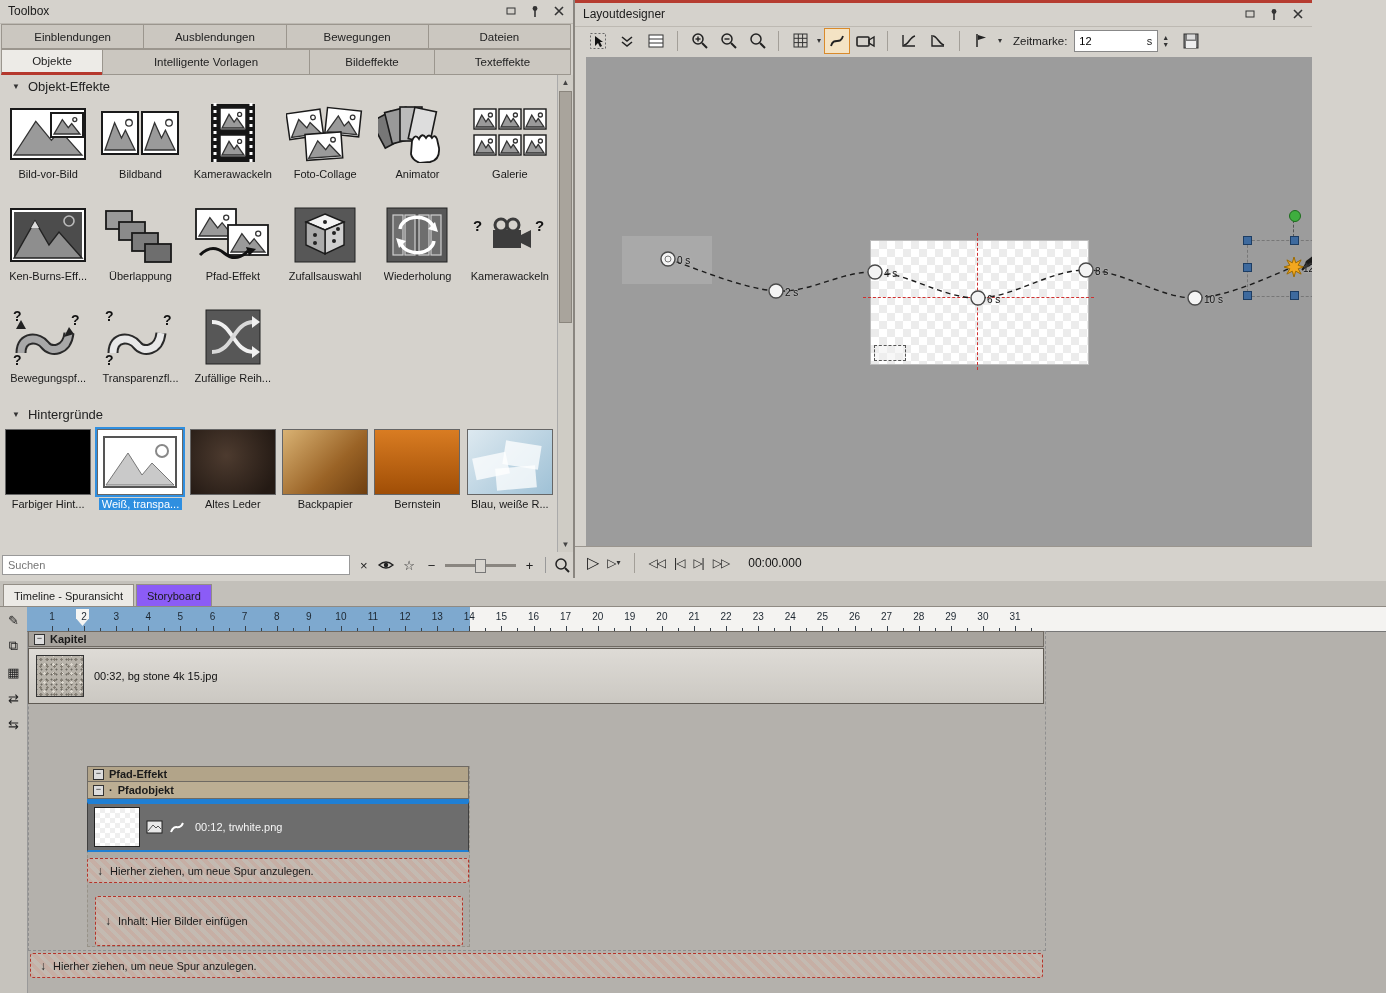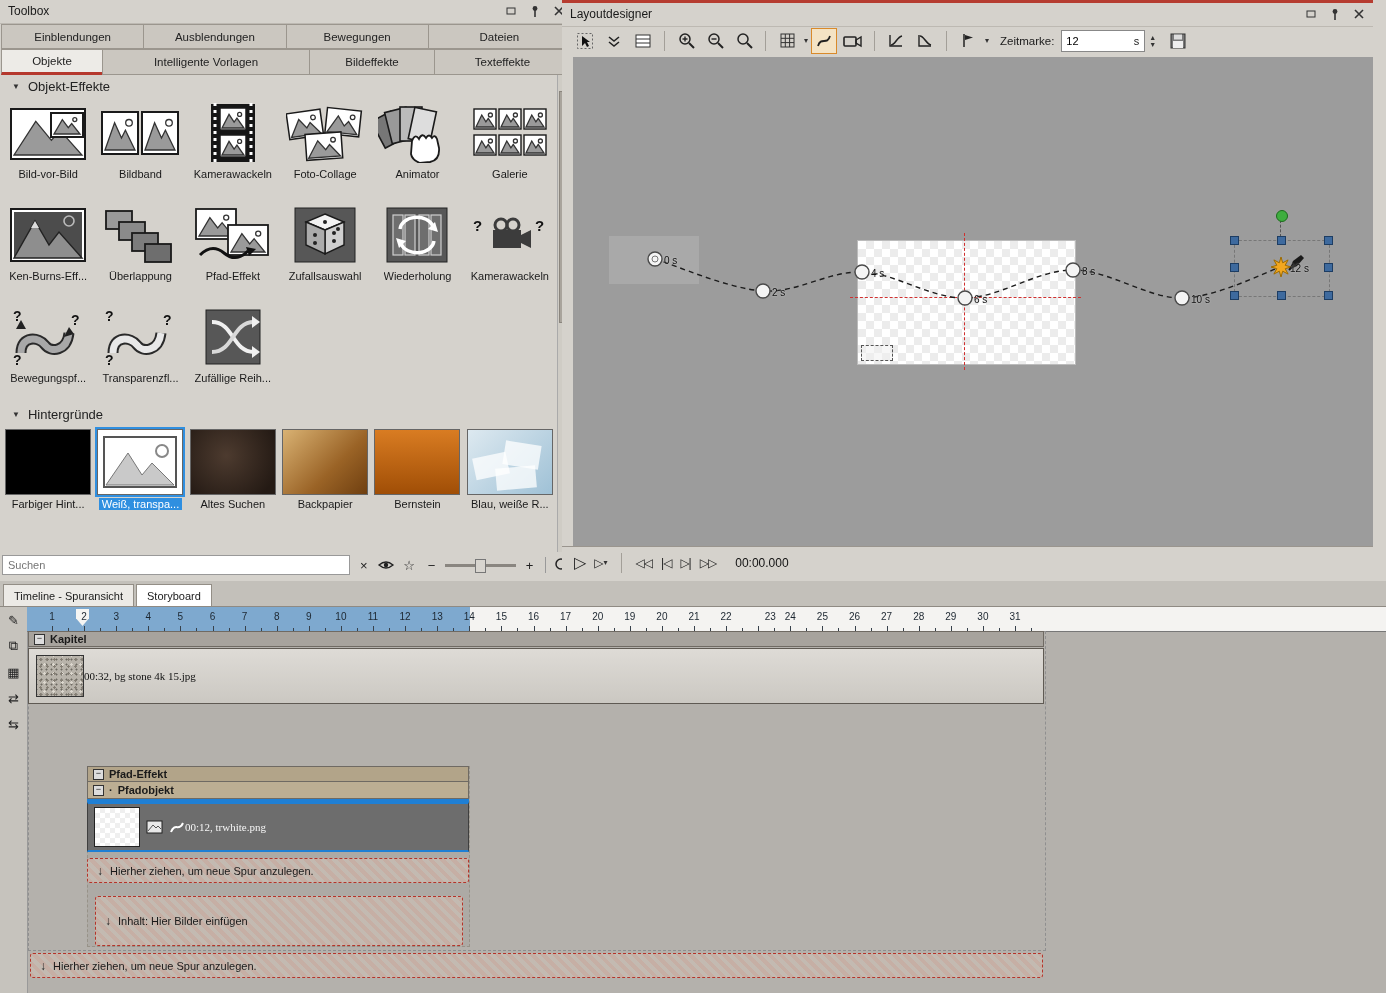--- a/index.html
+++ b/index.html
@@ -3,21 +3,21 @@
 <meta charset="utf-8">
 <style>
   html,body{margin:0;padding:0;}
   body{width:1386px;height:993px;position:relative;background:#d5d2cc;
        font-family:"Liberation Sans",sans-serif;font-size:11px;color:#1a1a1a;overflow:hidden;}
   svg{display:block;}
   
   section{position:absolute;box-sizing:border-box;}
   #toolbox{left:0;top:0;width:573px;height:578px;background:#d5d2cc;}
   #splitter{position:absolute;left:573px;top:0;width:2px;height:578px;background:#8a8680;}
-  #layoutdesigner{left:562px;top:0;width:811px;height:578px;background:#d5d2cc;}
+  #layoutdesigner{left:575px;top:0;width:737px;height:578px;background:#d5d2cc;}
   .titlebar{position:relative;height:23px;line-height:23px;padding-left:8px;font-size:12px;
             background:#d5d2cc;border-bottom:1px solid #bdb9b2;}
   .win-btns{position:absolute;right:6px;top:3px;display:flex;gap:8px;align-items:center;}
   .win-btn{width:16px;height:16px;display:flex;align-items:center;justify-content:center;}
   .red-top{position:absolute;top:0;left:0;right:0;height:3px;background:#b63c30;}
   
   .tb-tabs{position:absolute;left:2px;right:2px;display:flex;}
   .row1{top:24px;height:25px;}
   .row2{top:49px;height:26px;}
   .tb-tab{flex:1;display:flex;align-items:center;justify-content:center;background:#cbc7c0;
@@ -79,21 +79,21 @@
   .pen-cursor{position:absolute;left:713px;top:196px;}
   
   .ld-playbar{position:absolute;left:0;right:0;bottom:0;height:31px;background:#d5d2cc;border-top:1px solid #9a958e;
               display:flex;align-items:center;gap:9px;padding-left:12px;font-size:12px;}
   .pb-icon{font-size:12px;color:#222;letter-spacing:-1px;display:flex;align-items:center;}
   .pb-icon.big{font-size:16px;}
   .pb-time{margin-left:10px;font-size:12px;color:#111;}
   
   #timeline{left:0;top:581px;width:1386px;height:412px;background:#c3c0ba;}
   .tl-tabs{position:absolute;top:3px;left:3px;display:flex;gap:2px;height:22px;}
-  .tl-tab{padding:0 10px;display:flex;align-items:center;background:#ffffff;border:1px solid #938e86;border-bottom:0;font-size:11px;}
+  .tl-tab{padding:0 10px;display:flex;align-items:center;background:#8b5cf6;border:1px solid #938e86;border-bottom:0;font-size:11px;}
   .tl-tab.active{background:#eceae6;}
   .tl-body{position:absolute;top:25px;left:0;right:0;bottom:0;background:#b4b1ac;border-top:1px solid #8f8a83;}
   .tl-leftcol{position:absolute;left:0;top:0;width:27px;bottom:0;background:#c6c3bd;border-right:1px solid #999;}
   .lt-icon{height:26px;display:flex;align-items:center;justify-content:center;font-size:13px;color:#222;}
   .tl-ruler{position:absolute;left:27px;top:0;right:0;height:24px;background:#f4f3f1;border-bottom:1px solid #777;overflow:hidden;}
   .ruler-blue{position:absolute;left:0;top:0;width:443px;height:24px;background:#7ea9cf;}
   .ruler-num{position:absolute;top:4px;transform:translateX(-50%);font-size:10px;color:#1c2630;}
   .tick{position:absolute;bottom:0;width:1px;background:#37414b;}
   .scale-label{position:absolute;left:3px;top:7px;font-size:10px;color:#111;margin-top:36px;}
   .flag{position:absolute;left:49px;top:2px;width:13px;height:17px;background:#f5f5f3;
@@ -105,21 +105,21 @@
   .mini-box{width:9px;height:9px;border:1px solid #333;background:#ddd;font-size:9px;line-height:7px;text-align:center;
             margin:0 5px;display:inline-block;font-weight:normal;}
   .track{position:absolute;left:1px;width:1016px;display:flex;align-items:center;border:1px solid #5f5a53;box-sizing:border-box;}
   .track1{top:17px;height:56px;background:linear-gradient(#dedbd6,#cbc8c2);}
   .track2{top:75px;height:58px;background:linear-gradient(#d4b68e,#bf9a6c);}
   .tthumb{flex:0 0 auto;border:1px solid #333;background:#fff;box-sizing:border-box;}
   .stone{width:48px;height:42px;margin-left:7px;background-color:#b8b3aa;
          background-image:radial-gradient(#847e74 1px,transparent 1.4px),radial-gradient(#ddd8cf 1px,transparent 1.4px),radial-gradient(#6d6a62 .8px,transparent 1.2px);
          background-size:7px 7px,9px 9px,5px 5px;background-position:0 0,3px 4px,2px 1px;}
   .rectthumb{width:42px;height:46px;margin-left:7px;background:#ebe2d2;}
-  .tlabel{font-size:11px;color:#111;white-space:nowrap;font-family:Liberation Serif, serif;}
+  .tlabel{margin-left:10px;font-size:11px;color:#111;white-space:nowrap;}
   .tlabel.light{color:#f5f5f5;}
   .group-bg{position:absolute;left:60px;top:135px;width:383px;height:181px;background:#adaaa5;border:1px dashed #979288;box-sizing:border-box;}
   .group{position:absolute;left:60px;top:135px;width:382px;}
   .g-hdr,.g-sub{height:16px;background:#b2a489;border:1px solid #6f6a63;display:flex;align-items:center;font-weight:bold;box-sizing:border-box;}
   .g-sub{background:#bcae93;border-top:0;height:17px;}
   .g-sub .dot{margin-right:5px;font-weight:bold;}
   .blue-line{height:3px;background:#1f7fd4;}
   .g-item{height:50px;background:#6d6d6d;border:1px solid #3f3f3f;border-top:2px solid #1f7fd4;border-bottom:2px solid #1f7fd4;
           display:flex;align-items:center;color:#fff;box-sizing:border-box;}
   .checker-sm{width:46px;height:40px;margin-left:6px;background-color:#fff;
@@ -427,21 +427,21 @@
               <svg width="84" height="62" viewBox="0 0 84 62">
                 <rect x="6" y="6" width="72" height="50" fill="#fff" stroke="#555" stroke-width="2"></rect>
                 <path d="M8 54 L30 22 L44 44 L54 32 L76 54 Z" fill="#c9c9c9" stroke="#777"></path>
                 <circle cx="64" cy="20" r="6" fill="none" stroke="#888" stroke-width="2"></circle>
               </svg>
             </div>
             <div class="lbl">Weiß, transpa...</div>
           </div>
           <div class="tb-item">
             <div class="thumb" style="background: radial-gradient(circle at 42% 40%, rgb(77, 59, 47), rgb(36, 26, 20) 85%);"></div>
-            <div class="lbl">Altes Suchen</div>
+            <div class="lbl">Altes Leder</div>
           </div>
           <div class="tb-item">
             <div class="thumb" style="background: linear-gradient(135deg, rgb(217, 178, 115), rgb(154, 99, 38) 60%, rgb(111, 63, 16));"></div>
             <div class="lbl">Backpapier</div>
           </div>
           <div class="tb-item">
             <div class="thumb" style="background: linear-gradient(rgb(217, 124, 34), rgb(160, 78, 6));"></div>
             <div class="lbl">Bernstein</div>
           </div>
           <div class="tb-item">
@@ -747,21 +747,21 @@
           <div class="tick" style="left: 618.8px; height: 3px;"></div>
           <span class="ruler-num" style="left: 634.9px;">20</span>
           <div class="tick" style="left: 634.9px; height: 5px;"></div>
           <div class="tick" style="left: 650.9px; height: 3px;"></div>
           <span class="ruler-num" style="left: 667px;">21</span>
           <div class="tick" style="left: 667px; height: 5px;"></div>
           <div class="tick" style="left: 683px; height: 3px;"></div>
           <span class="ruler-num" style="left: 699.1px;">22</span>
           <div class="tick" style="left: 699.1px; height: 5px;"></div>
           <div class="tick" style="left: 715.1px; height: 3px;"></div>
-          <span class="ruler-num" style="left: 731.2px; margin-left: 12px;">23</span>
+          <span class="ruler-num" style="left: 731.2px;">23</span>
           <div class="tick" style="left: 731.2px; height: 5px;"></div>
           <div class="tick" style="left: 747.2px; height: 3px;"></div>
           <span class="ruler-num" style="left: 763.3px;">24</span>
           <div class="tick" style="left: 763.3px; height: 5px;"></div>
           <div class="tick" style="left: 779.3px; height: 3px;"></div>
           <span class="ruler-num" style="left: 795.4px;">25</span>
           <div class="tick" style="left: 795.4px; height: 5px;"></div>
           <div class="tick" style="left: 811.4px; height: 3px;"></div>
           <span class="ruler-num" style="left: 827.5px;">26</span>
           <div class="tick" style="left: 827.5px; height: 5px;"></div>

